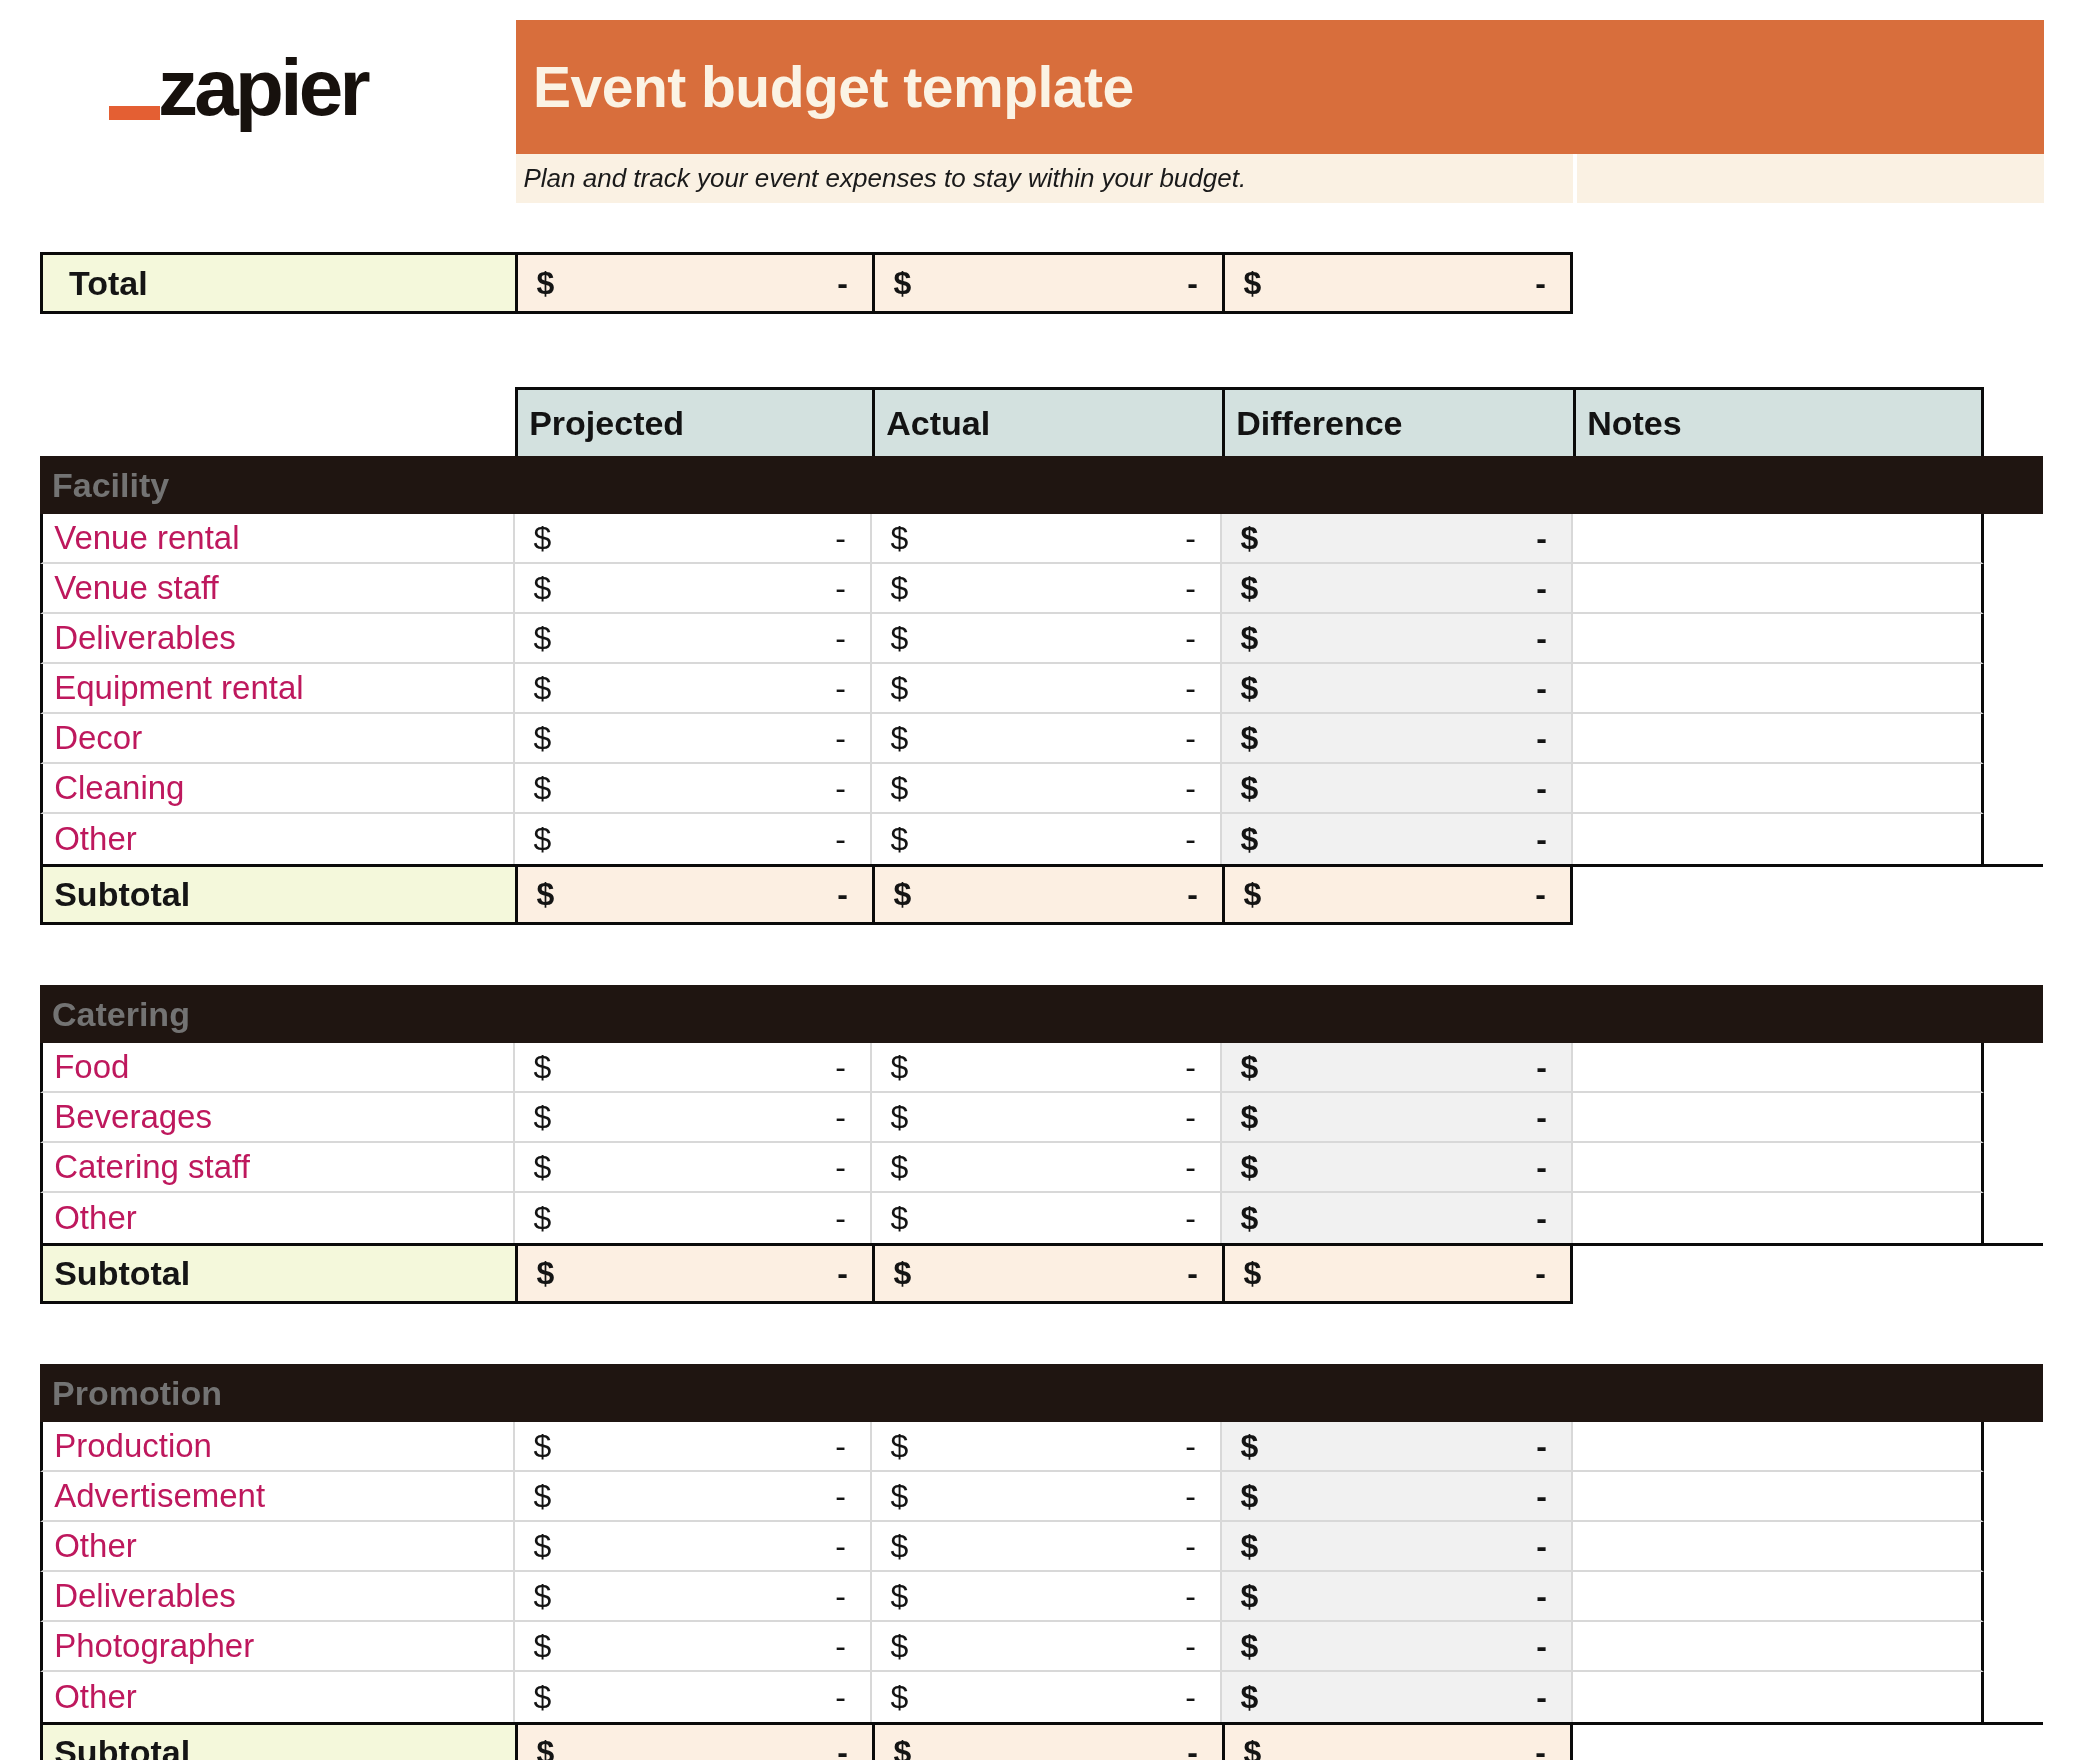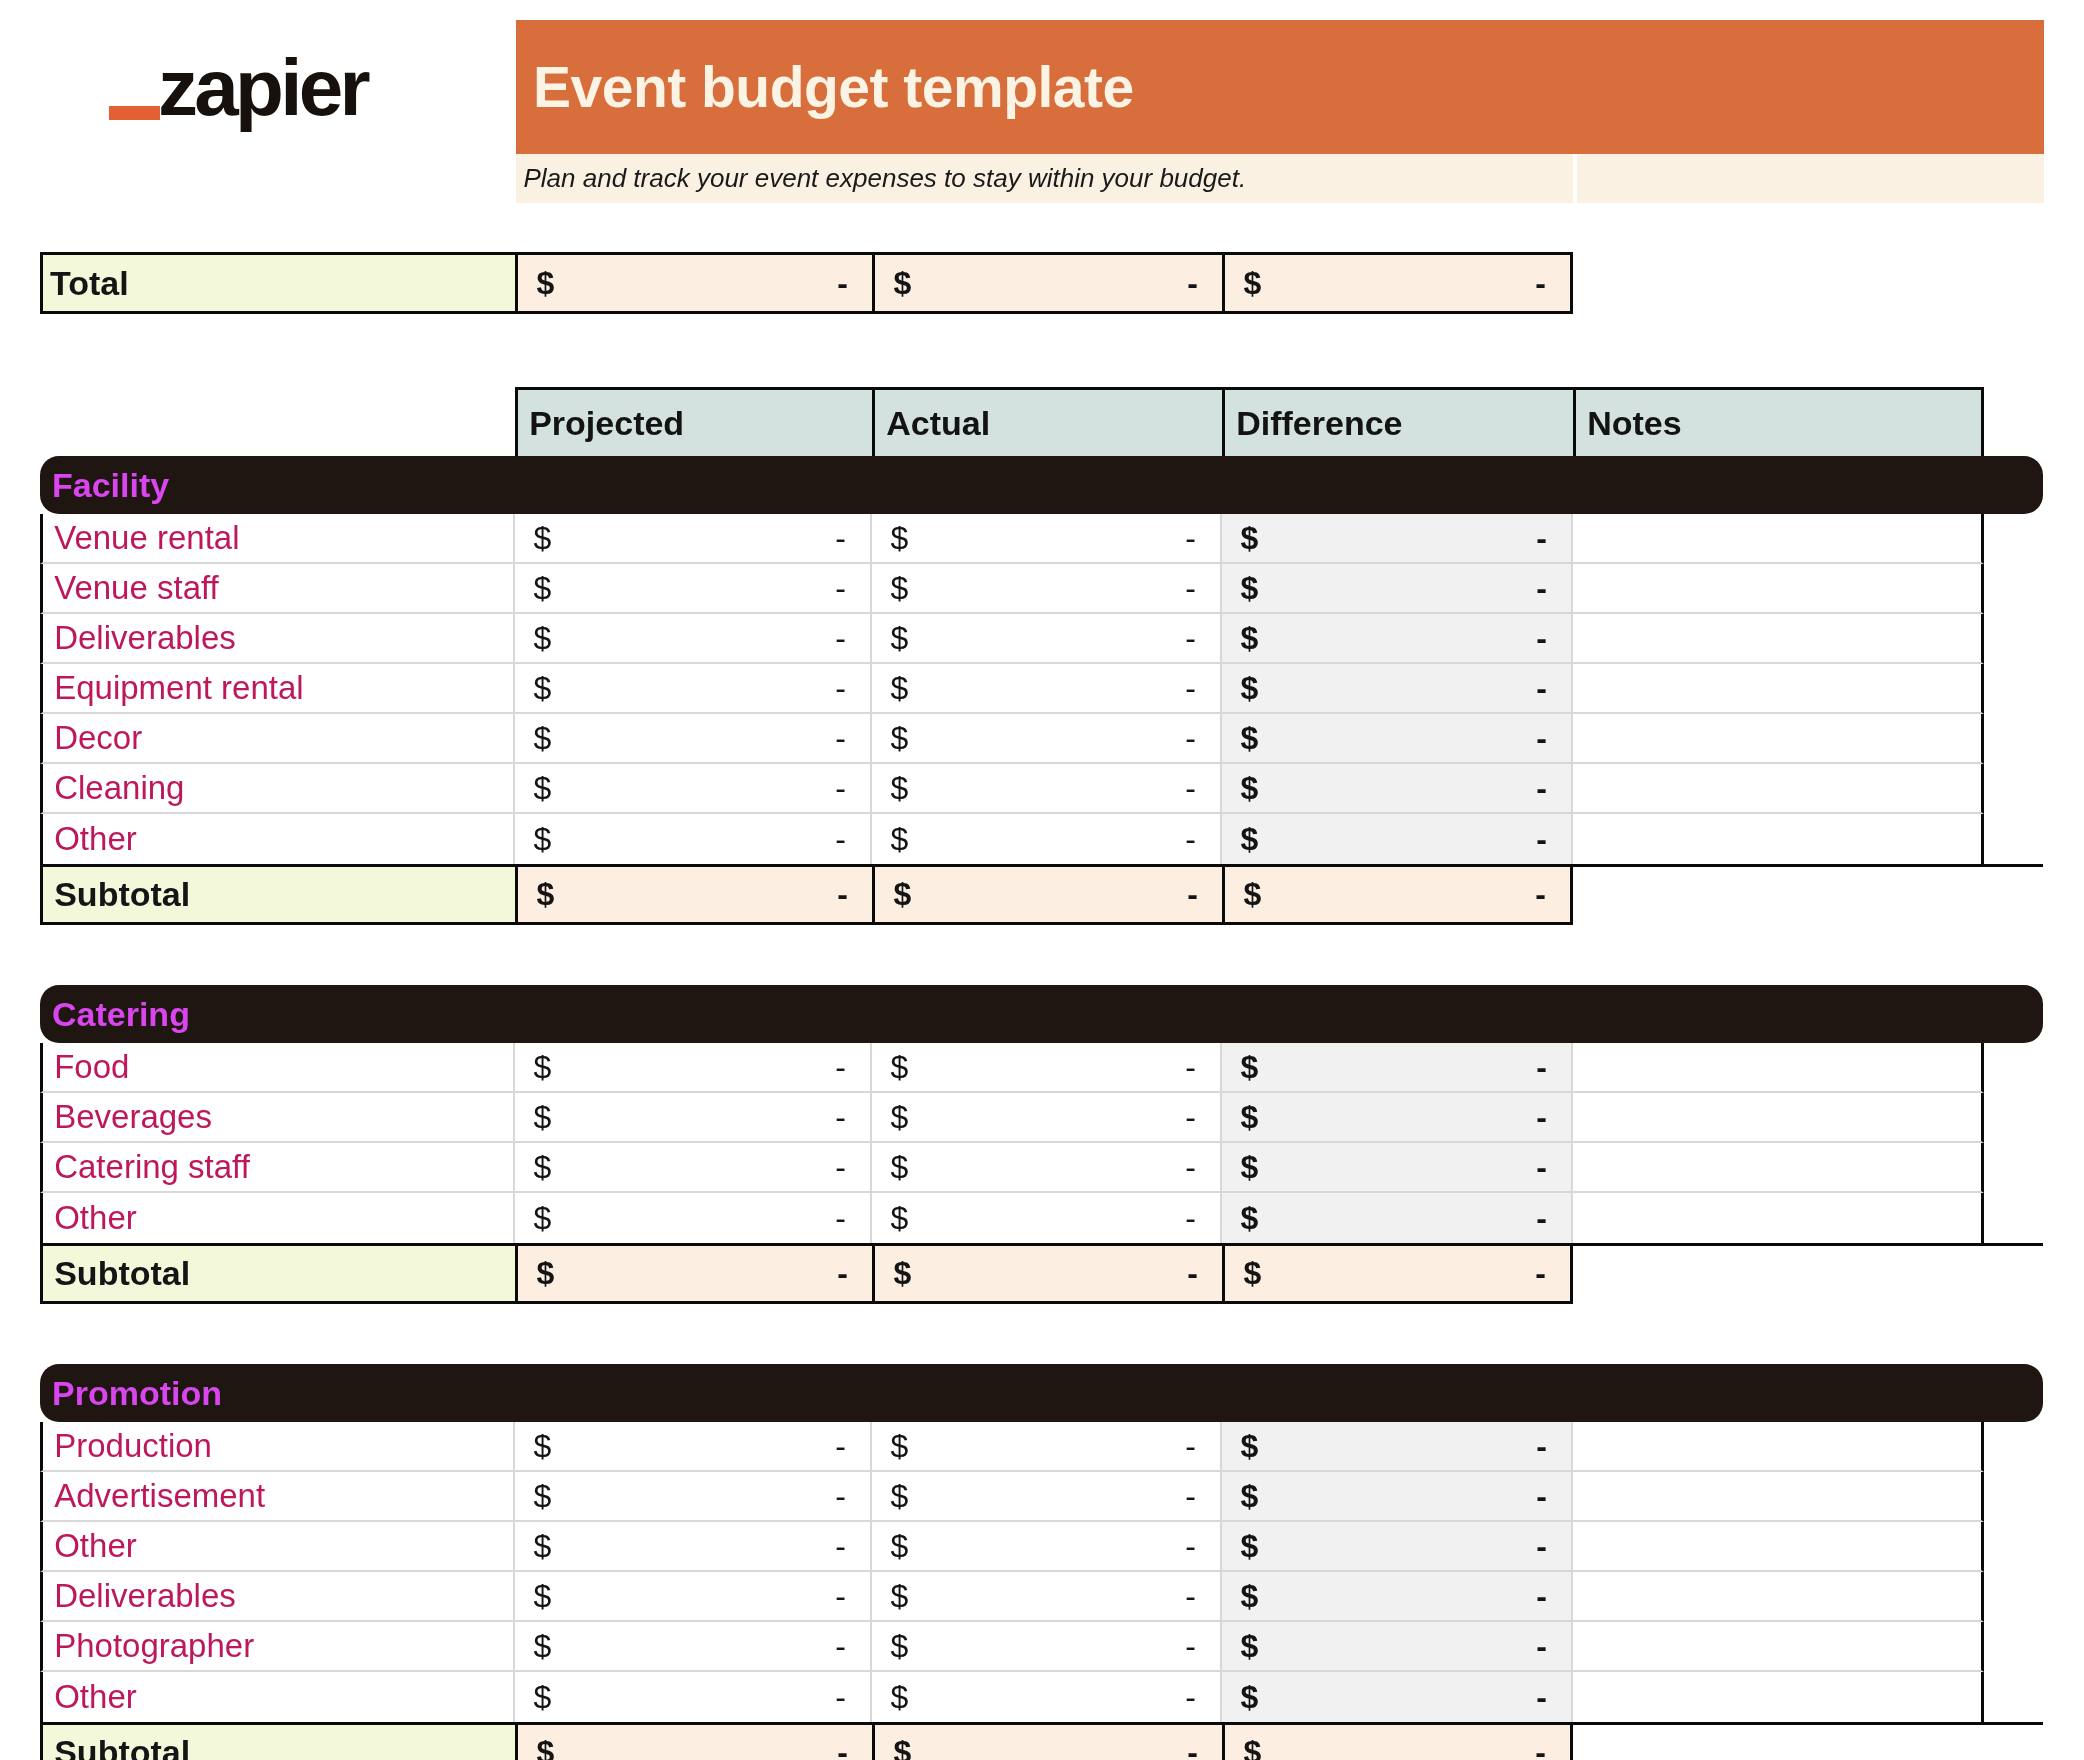--- a/index.html
+++ b/index.html
@@ -64,44 +64,43 @@
     margin: 48px 0 0 40px;
     display: flex; height: 62px; width: 1533px;
   }
   .total-row .cell {
     border-top: 3.7px solid #0A0A0A; border-bottom: 3.7px solid #0A0A0A;
     border-left: 3.7px solid #0A0A0A;
     display: flex; align-items: center;
   }
   .total-row .cell:last-child { border-right: 3.7px solid #0A0A0A; }
   .total-label {
-    background: #F4F8DB; font-size: 34px; font-weight: bold; padding-left: 7px;
+    background: #F4F8DB; font-size: 34px; font-weight: bold; padding-left: 26px;
   }
 
   
   .head-row { display: flex; height: 69px; margin-top: 73px; }
   .head-spacer { width: 475px; }
   .head-row .head {
     background: #D3E1DF;
     border-top: 3.7px solid #0A0A0A; border-left: 3.7px solid #0A0A0A;
     display: flex; align-items: center;
     font-size: 34px; font-weight: bold; color: #131313;
     padding-left: 11.2px;
   }
   .head-row .head:last-child { border-right: 3.7px solid #0A0A0A; }
 
   
   section.budget-section { width: 2003px; }
   section.budget-section + section.budget-section { margin-top: 60px; }
   .section-bar {
     height: 58px; background: #1F1511;
     display: flex; align-items: center;
-    font-size: 34px; font-weight: bold; color: #d946ef;
+    font-size: 34px; font-weight: bold; color: #737373;
     padding-left: 12px;
-    border-radius: 19px;
   }
   .rows { border-bottom: 3.7px solid #0A0A0A; }
   .row { display: flex; height: 50px; }
   .row .cell {
     border-bottom: 2.8px solid #D8D8D8;
     border-right: 2.8px solid #D8D8D8;
     display: flex; align-items: center;
     background: #ffffff;
   }
   .row .cell:first-child { border-left: 3.7px solid #0A0A0A; }

